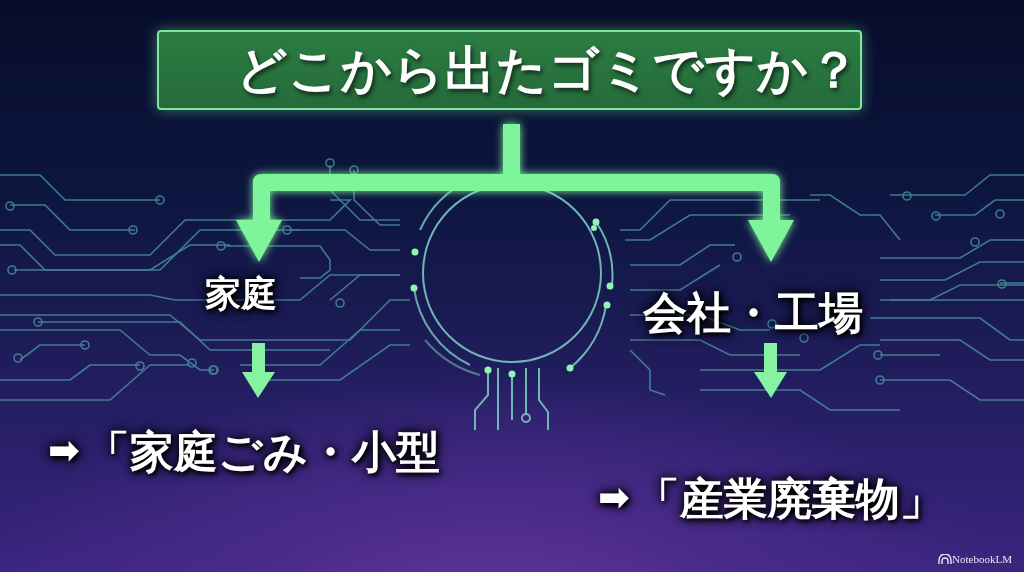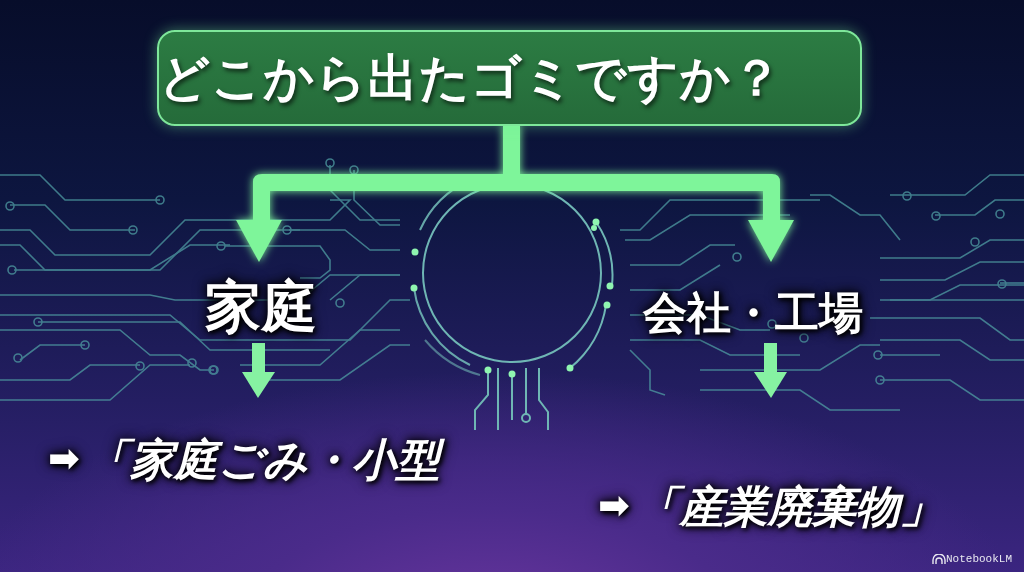--- a/index.html
+++ b/index.html
@@ -4,46 +4,46 @@
 <style>
   html, body { margin: 0; padding: 0; }
   body {
     width: 1024px; height: 572px; overflow: hidden; position: relative;
     background: radial-gradient(ellipse 70% 60% at 48% 110%, #6a36a0 0%, #4a2b8a 35%, rgba(40,30,100,0) 75%),
                 linear-gradient(180deg, #070d2a 0%, #0d1640 35%, #241e62 70%, #3b2580 100%);
     font-family: "DejaVu Sans", "Liberation Sans", sans-serif;
   }
   .layer { position: absolute; left: 0; top: 0; width: 1024px; height: 572px; }
   .title-box {
-    position: absolute; left: 157px; top: 30px; width: 705px; height: 96px;
+    position: absolute; left: 157px; top: 30px; width: 705px; height: 80px;
     background: linear-gradient(180deg, #2c7c43 0%, #256b3a 100%);
-    border: 2px solid #7ee79a; border-radius: 18px; box-sizing: border-box;
+    border: 2px solid #7ee79a; border-radius: 4px; box-sizing: border-box;
     box-shadow: 0 0 14px rgba(120,240,150,0.45);
-    display: flex; align-items: center; justify-content: flex-start;
+    display: flex; align-items: center; justify-content: flex-end;
   }
   .title-text {
     color: #ffffff; font-weight: bold; font-size: 50px; letter-spacing: 1px;
     text-shadow: 2px 3px 4px rgba(0,0,0,0.6);
   }
   .label {
     position: absolute; color: #ffffff; font-weight: bold;
     text-shadow: 0 0 8px #000, 2px 2px 4px #000, 0 0 14px rgba(0,0,0,0.9);
     white-space: nowrap;
   }
-  .lbl-home { left: 205px; top: 270px; font-size: 56px; }
+  .lbl-home { left: 205px; top: 270px; font-size: 36px; }
   .lbl-company { left: 643px; top: 284px; font-size: 44px; }
   .result { position: absolute; color: #fff; font-weight: bold; font-size: 44px;
-    text-shadow: 0 0 8px #000, 2px 2px 4px #000, 0 0 14px rgba(0,0,0,0.9); line-height: 80px; white-space: nowrap; font-style: italic; }
+    text-shadow: 0 0 8px #000, 2px 2px 4px #000, 0 0 14px rgba(0,0,0,0.9); line-height: 64px; white-space: nowrap; }
   .res-home { left: 48px; top: 418px; }
   .res-home .line2 { padding-left: 75px; }
   .res-ind { left: 598px; top: 418px; margin-top: 47px; }
   .arrow-glyph { display: inline-block; font-size: 38px; margin-right: 6px; vertical-align: 4px; }
   .brand {
     position: absolute; right: 12px; bottom: 7px; color: #e8e8f0; font-size: 11px;
-    font-family: Liberation Mono, monospace; display: flex; align-items: center; gap: 0;
+    font-family: Liberation Serif, serif; display: flex; align-items: center; gap: 0;
   }
 </style>
 </head>
 <body>
 
 <svg class="layer" viewBox="0 0 1024 572" xmlns="http://www.w3.org/2000/svg">
   <g fill="none" stroke="#4f9da3" stroke-width="1.6" opacity="0.75">
 
     <path d="M0 175 H40 L65 200 H160"></path>
       <circle cx="160" cy="200" r="4"></circle>

